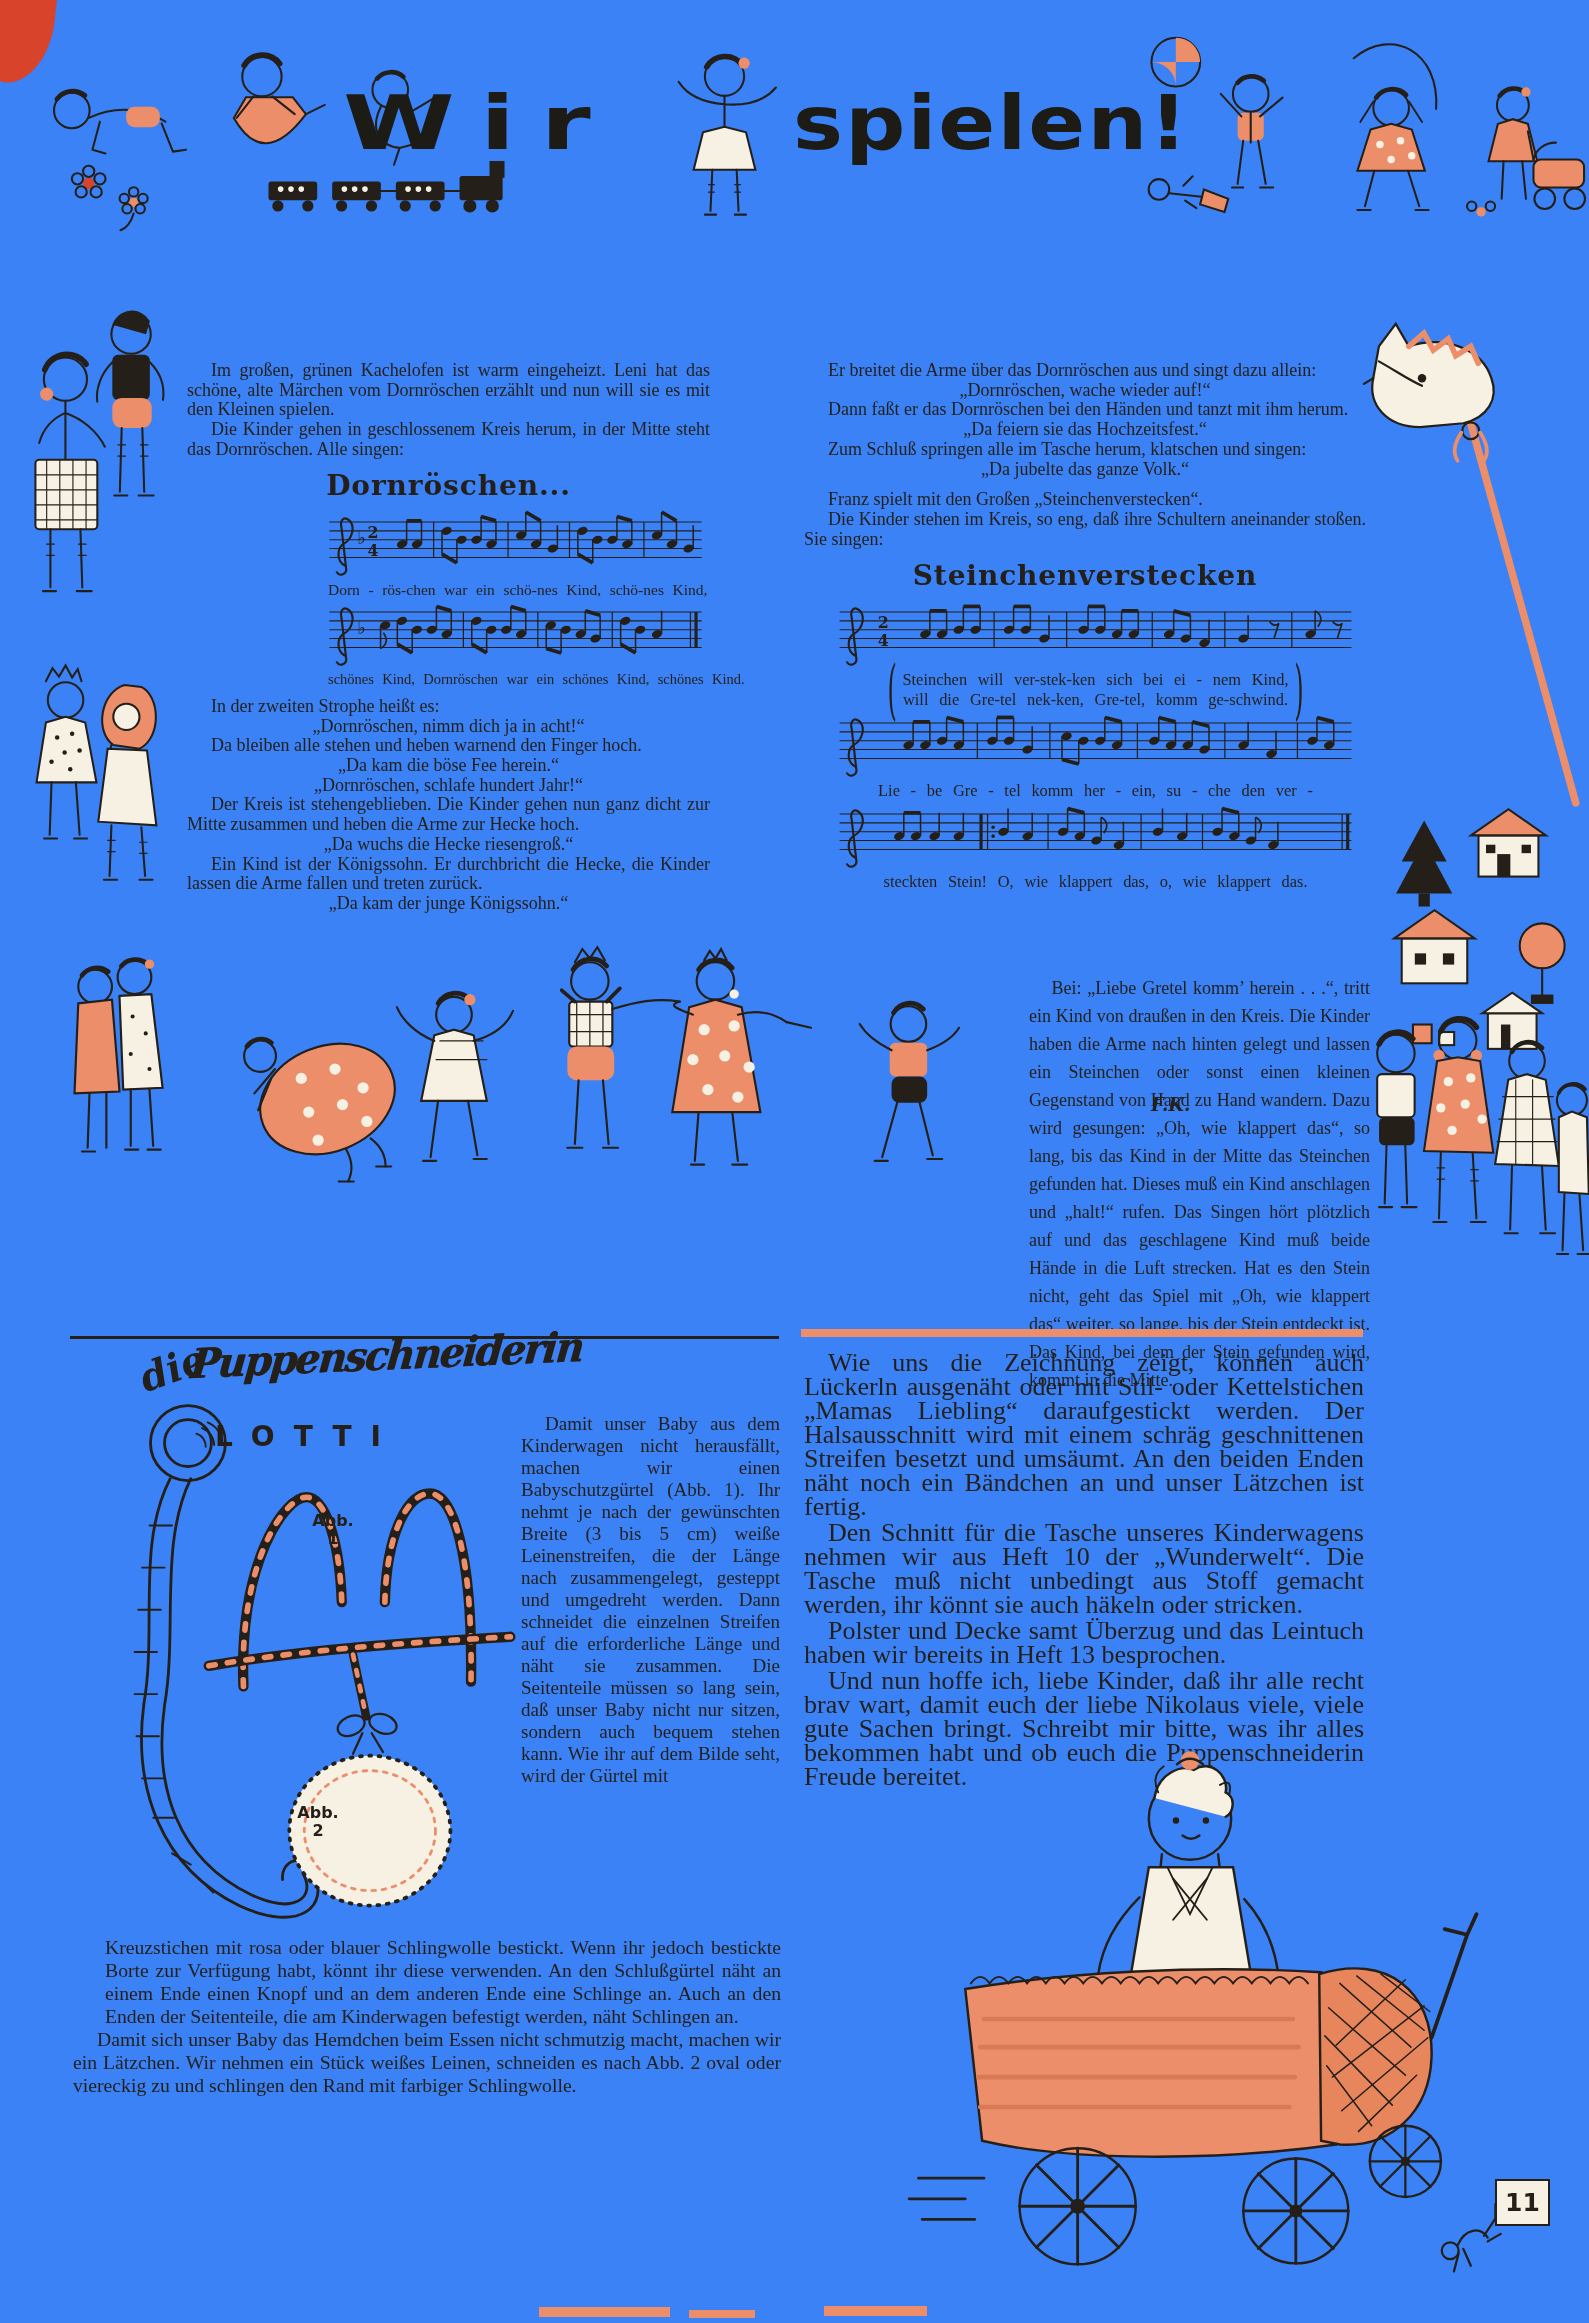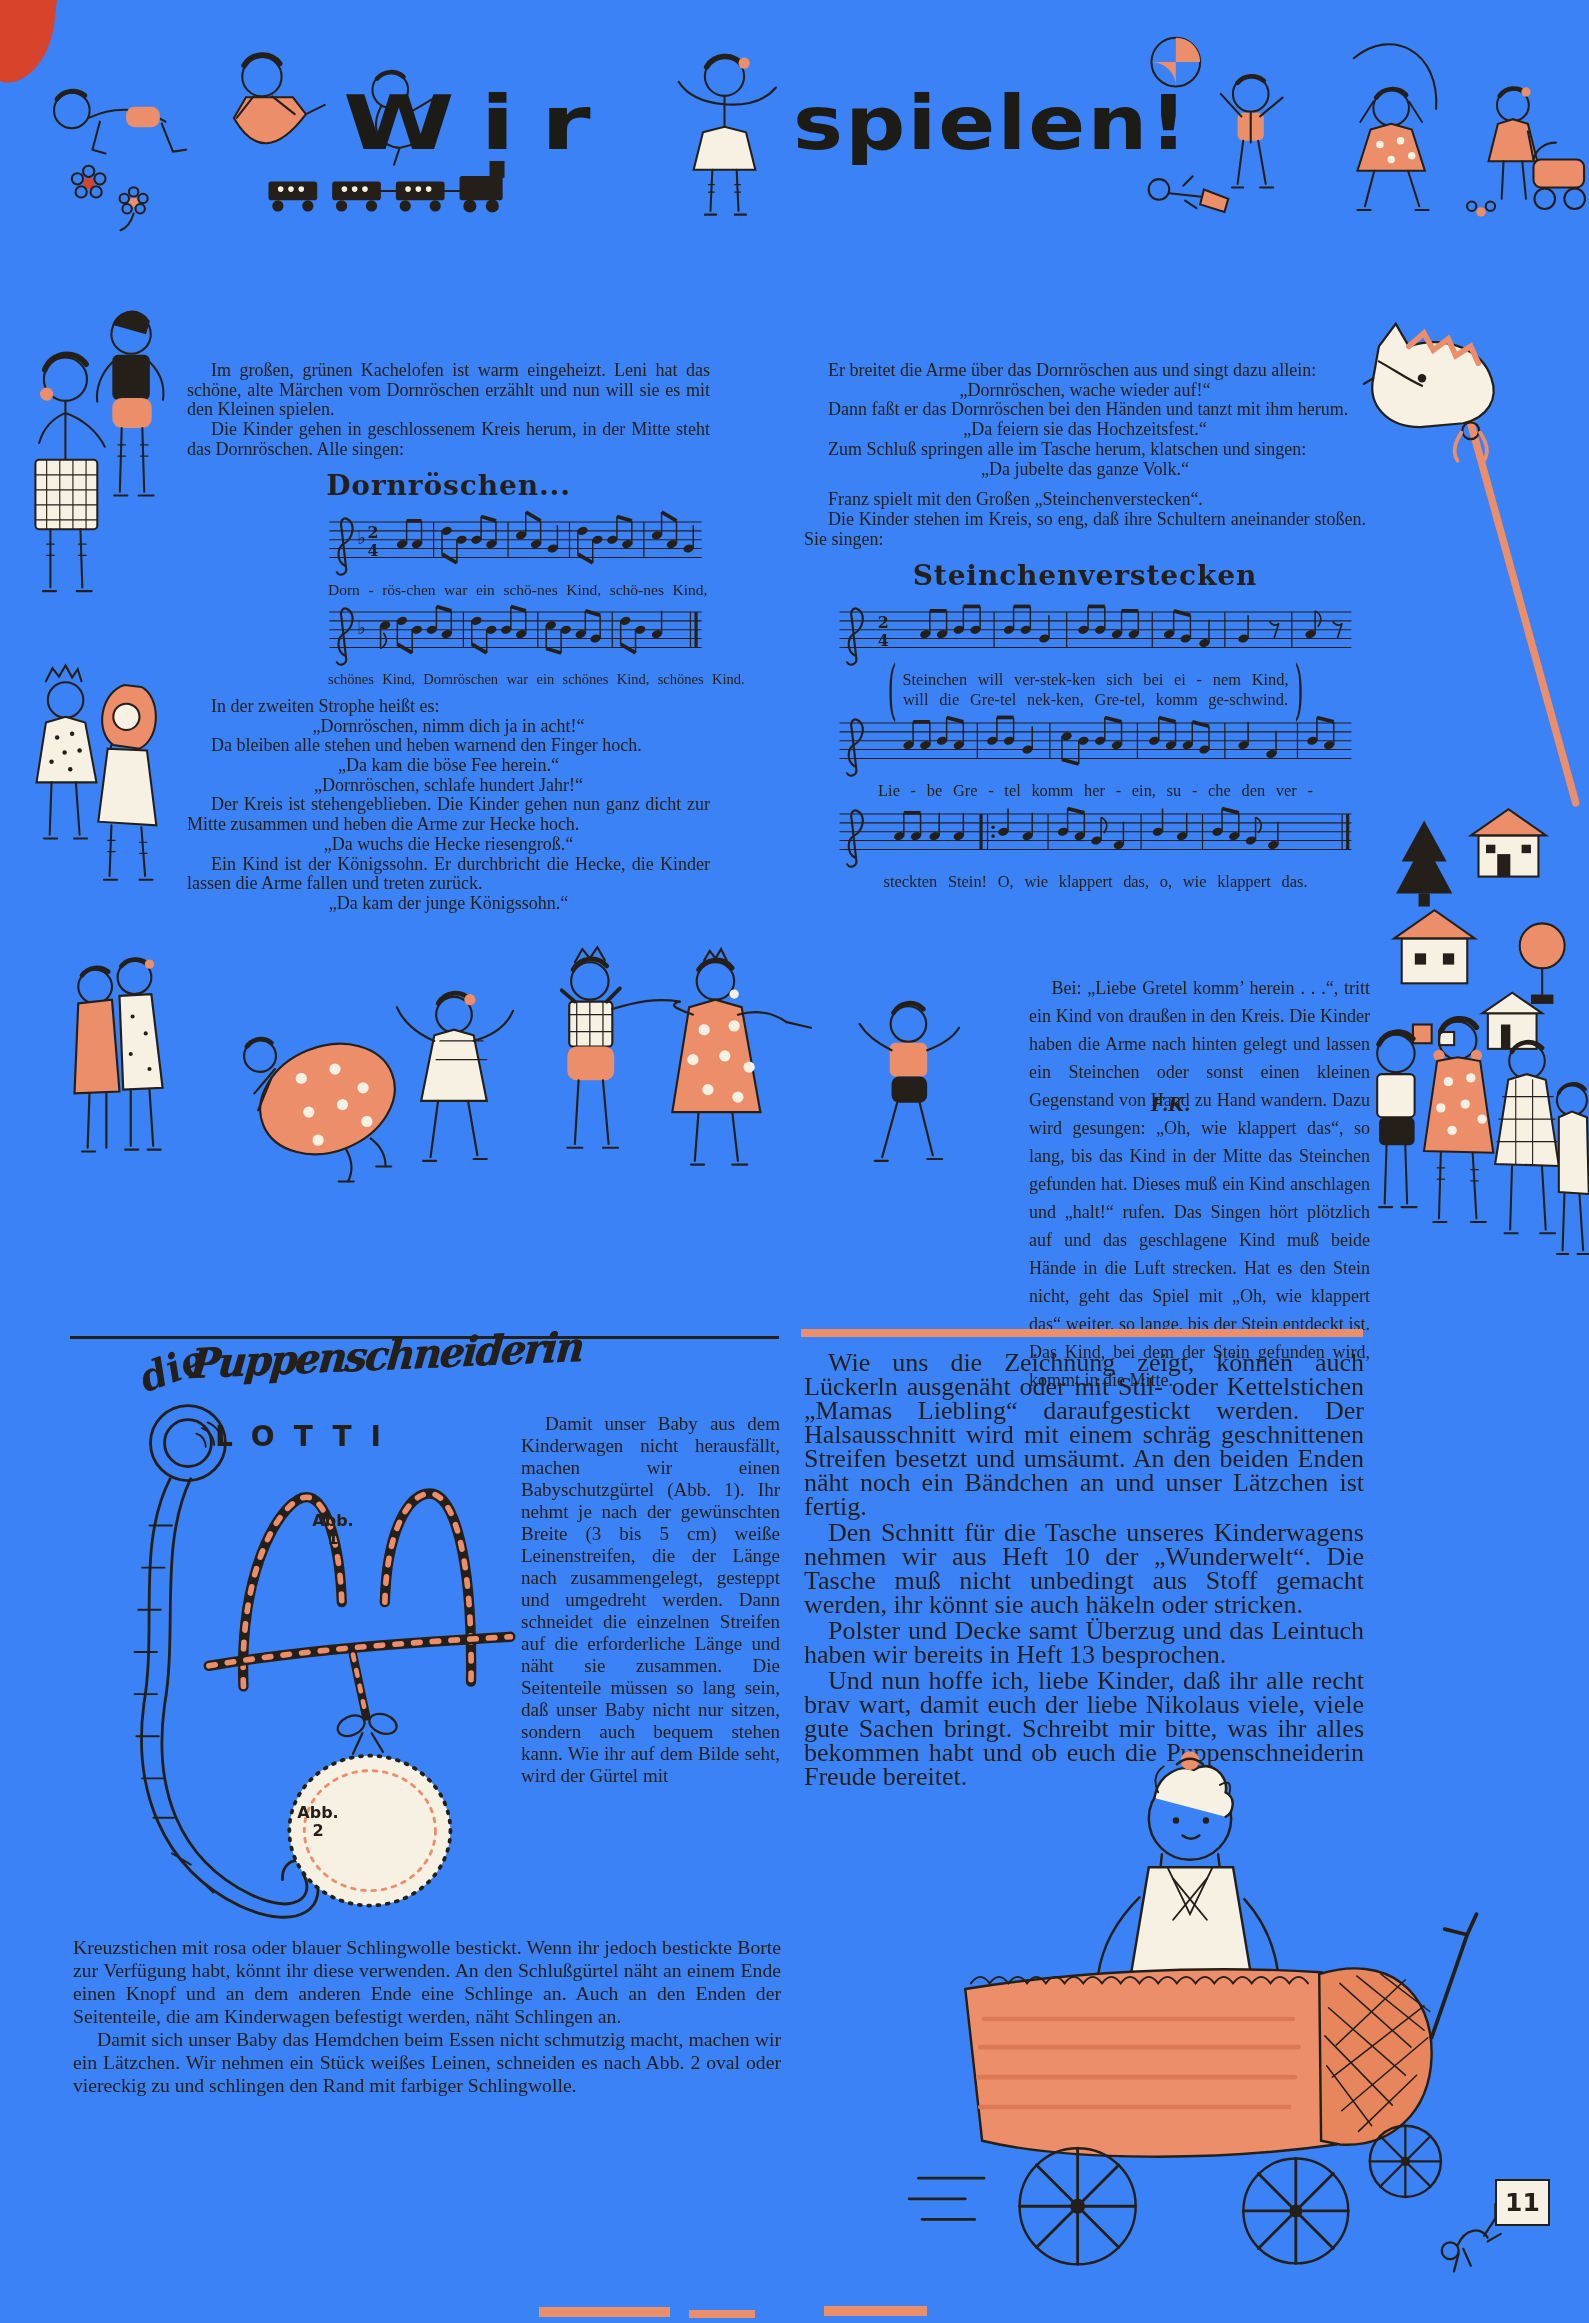--- a/index.html
+++ b/index.html
@@ -39,21 +39,21 @@
              font-size:41px;letter-spacing:-1.9px;transform:rotate(-2.5deg) skewX(-8deg) scaleX(0.95);
              transform-origin:left top;text-shadow:0.9px 0 0 #241f19;white-space:nowrap;}
   .craft-name{left:215px;top:1420px;font-family:"DejaVu Sans",sans-serif;font-weight:bold;
              font-size:28px;letter-spacing:19px;}
   .figlabel{font-family:"DejaVu Sans",sans-serif;font-weight:bold;font-size:16px;line-height:18px;
             text-align:center;width:56px;}
   .colMN{left:521px;top:1413px;width:259px;}
   .colMN .para{font-size:19px;line-height:22px;}
   .colWide{left:73px;top:1936px;width:708px;}
   .colWide .para{font-size:19.7px;line-height:23px;}
-  .colWide .noindent{text-indent:0;}
+  .colWide .noindent{text-indent:0;margin-left:32px;}
   .colBR{left:804px;top:1351px;width:560px;}
   .colBR .para{font-size:26px;line-height:24px;margin-bottom:1.9px;}
   
   .pagebox{left:1495px;top:2179px;width:51px;height:43px;border:2.8px solid #241f19;background:#f6f1e2;
            display:flex;align-items:center;justify-content:center;
            font-family:"DejaVu Sans",sans-serif;font-weight:bold;font-size:25px;}
   .dash{position:absolute;background:#ec8e6a;}
   .corner-red{left:-9.4px;top:-13px;width:62px;height:97px;background:#d8432c;
               border-radius:0 10% 70% 30%;transform:rotate(6deg);}
 </style>

